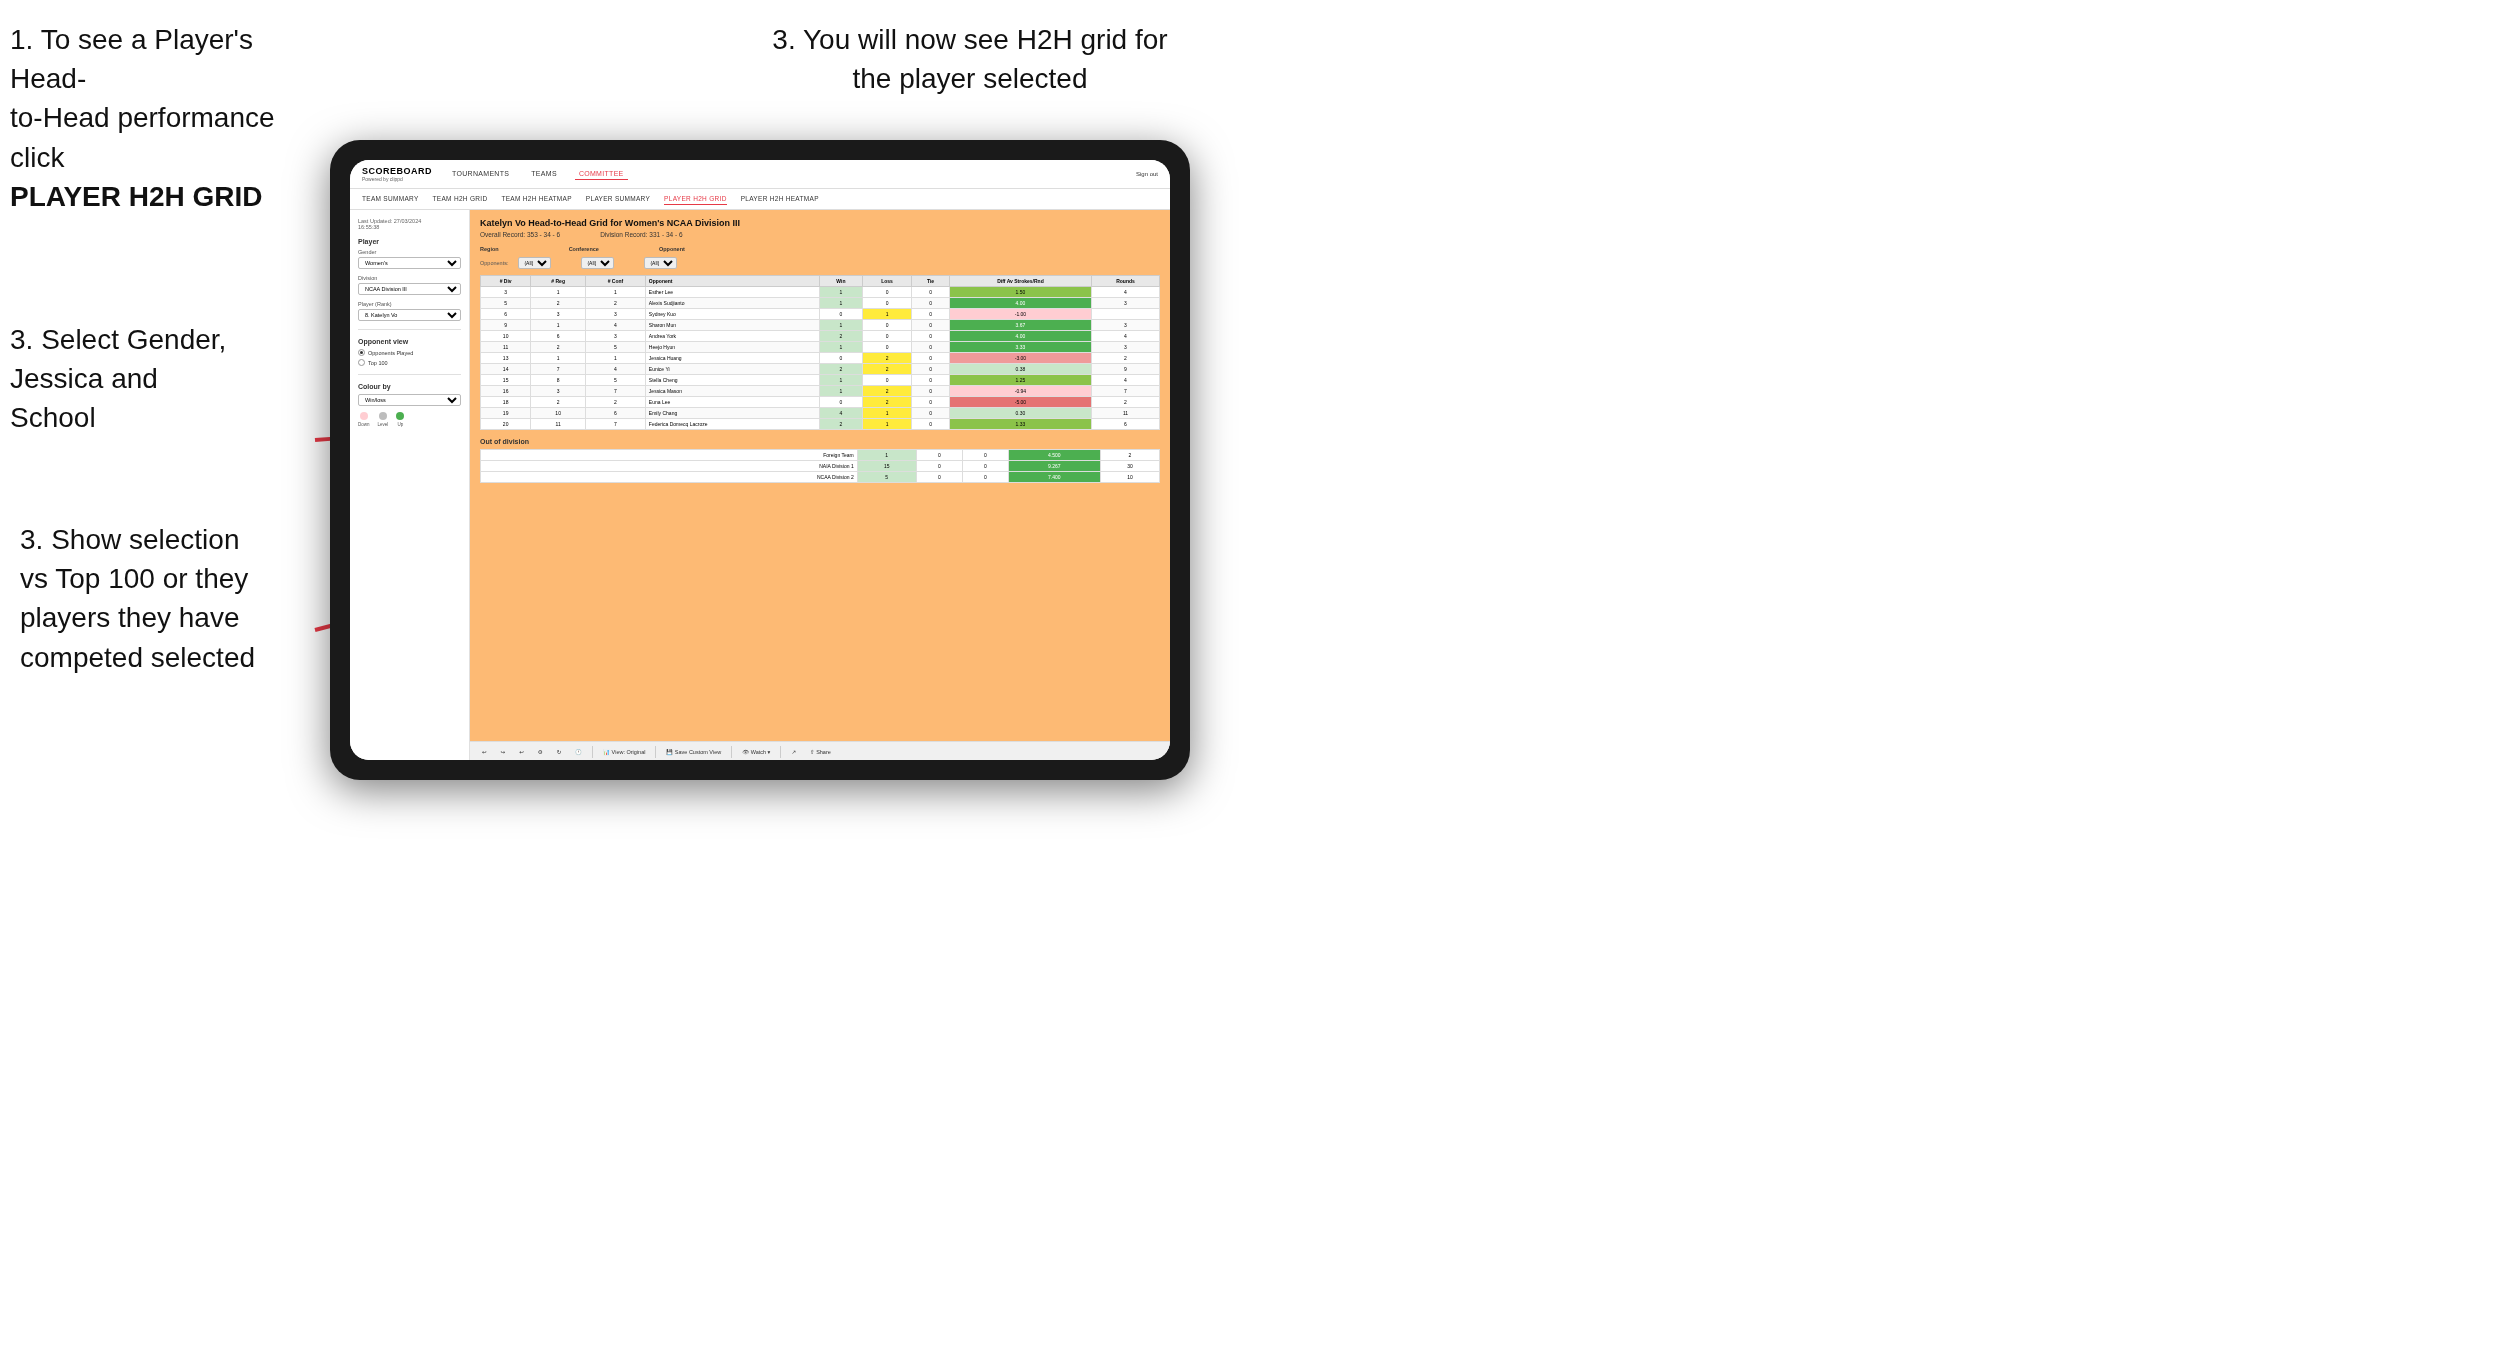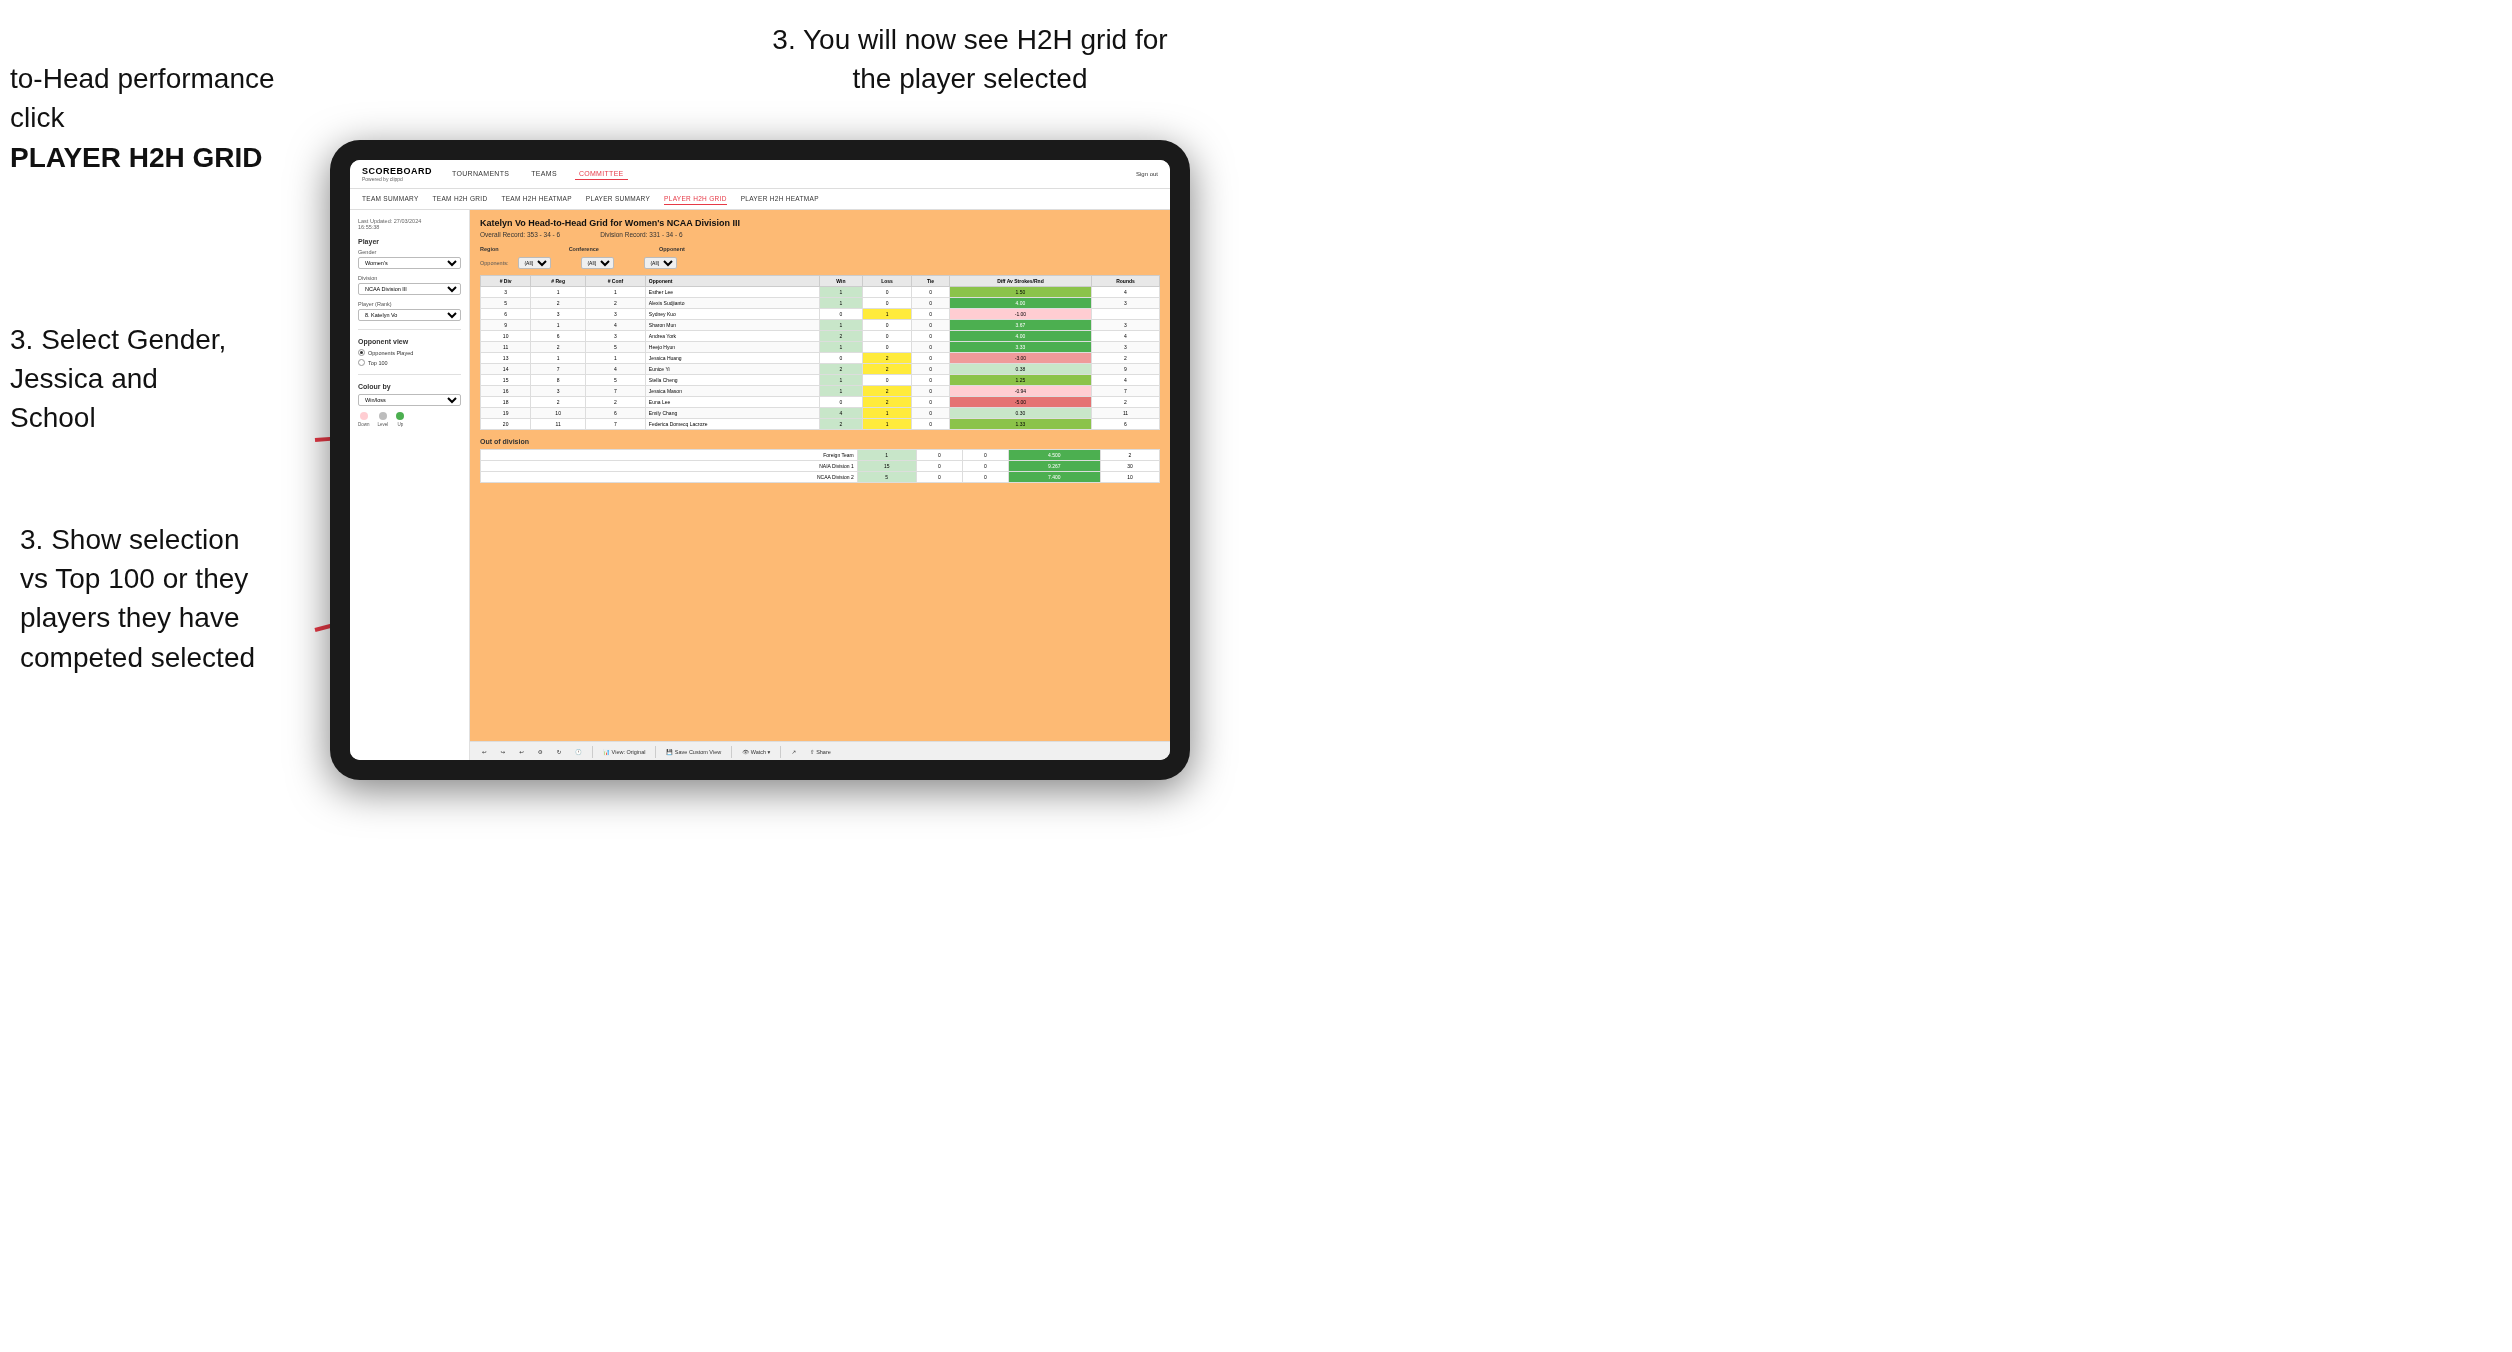--- a/index.html
+++ b/index.html
@@ -65,21 +65,21 @@
       background: #1a1a1a;
       border-radius: 30px;
       padding: 20px;
       box-shadow: 0 10px 40px rgba(0,0,0,0.5);
     }
 
     .tablet-screen {
       width: 100%;
       height: 100%;
       background: #f5f5f5;
-      border-radius: 10px;
+      border-radius: 19px;
       overflow: hidden;
       position: relative;
     }
 
     
     .app-header {
       background: #fff;
       border-bottom: 1px solid #ddd;
       padding: 6px 12px;
       display: flex;
@@ -370,21 +370,21 @@
       left: 0;
       width: 2512px;
       height: 1352px;
       pointer-events: none;
     }
   </style>
 </head>
 <body>
 
 <div class="instruction-top-left">
-  <br>
+  <span>1. To see a Player's Head-</span><br>
   <span>to-Head performance click</span><br>
   <span class="bold">PLAYER H2H GRID</span>
 </div>
 
 <div class="instruction-top-right">
   <span>3. You will now see H2H grid for the player selected</span>
 </div>
 
 <div class="instruction-mid-left">
   <span>3. Select Gender,</span><br>

